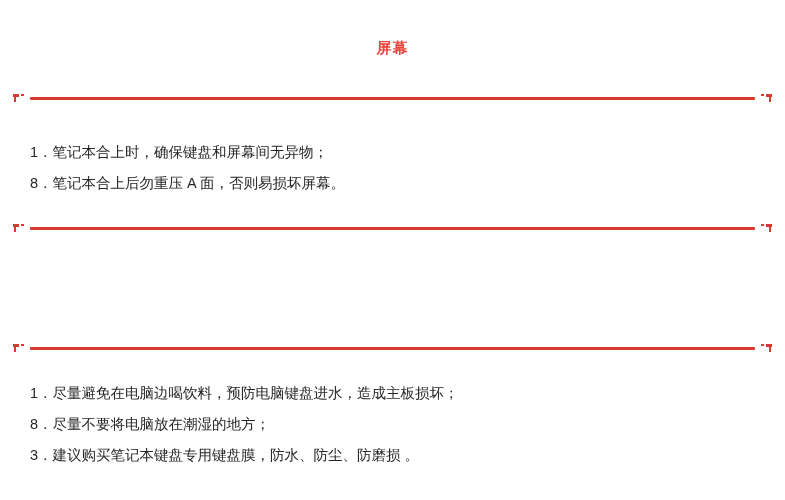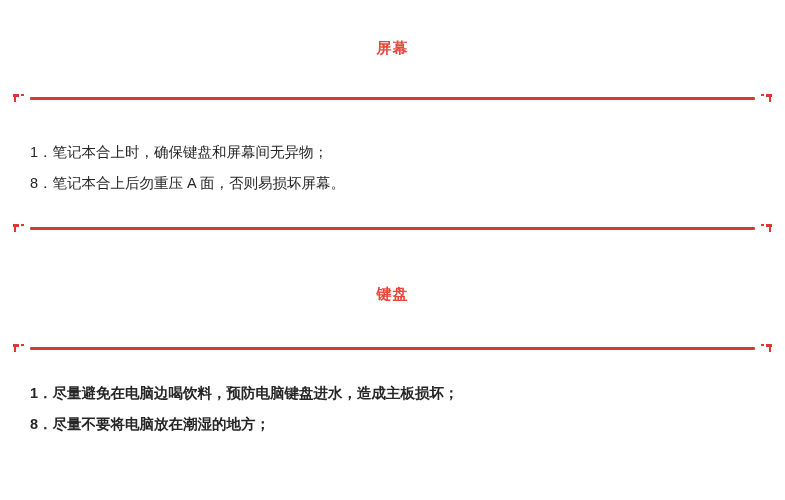--- a/index.html
+++ b/index.html
@@ -72,21 +72,21 @@
     white-space: nowrap;
   }
 
   
   .blk-screen-title { position: absolute; left: 0; right: 0; top: 40px; }
   .blk-div1 { position: absolute; left: 0; right: 0; top: 91px; }
   .blk-screen-list { position: absolute; left: 0; right: 0; top: 142px; }
   .blk-div2 { position: absolute; left: 0; right: 0; top: 221px; }
   .blk-kb-title { position: absolute; left: 0; right: 0; top: 286px; }
   .blk-div3 { position: absolute; left: 0; right: 0; top: 341px; }
-  .blk-kb-list { position: absolute; left: 0; right: 0; top: 383px; font-weight: bold; }
+  .blk-kb-list { position: absolute; left: 0; right: 0; top: 383px; }
 </style>
 </head>
 <body>
 
 <div class="page">
 
   <div class="blk-screen-title">
     <div class="section-title">屏幕</div>
   </div>
 
@@ -122,23 +122,20 @@
       </span>
       <span class="bar"></span>
       <span class="orn right">
         <svg viewBox="0 0 14 14" width="14" height="14" aria-hidden="true">
           <path d="M13 3 h-6 v3 h3 v5 h2 v-5 h1 z M5 3 h-3 v2 h3 z" fill="#d9392f"></path>
         </svg>
       </span>
     </div>
   </div>
 
-  <div class="blk-kb-title">
-    <div class="section-title">键盘</div>
-  </div>
 
   <div class="blk-div3">
     <div class="divider">
       <span class="orn left">
         <svg viewBox="0 0 14 14" width="14" height="14" aria-hidden="true">
           <path d="M1 3 h6 v3 h-3 v5 h-2 v-5 h-1 z M9 3 h3 v2 h-3 z" fill="#d9392f"></path>
         </svg>
       </span>
       <span class="bar"></span>
       <span class="orn right">
@@ -146,16 +143,17 @@
           <path d="M13 3 h-6 v3 h3 v5 h2 v-5 h1 z M5 3 h-3 v2 h3 z" fill="#d9392f"></path>
         </svg>
       </span>
     </div>
   </div>
 
   <div class="blk-kb-list">
     <ul class="list">
       <li>1．尽量避免在电脑边喝饮料，预防电脑键盘进水，造成主板损坏；</li>
       <li>8．尽量不要将电脑放在潮湿的地方；</li>
+      <li>3．建议购买笔记本键盘专用键盘膜，防水、防尘、防磨损 。</li>
     </ul>
   </div>
 
 </div>
 
 </body></html>

